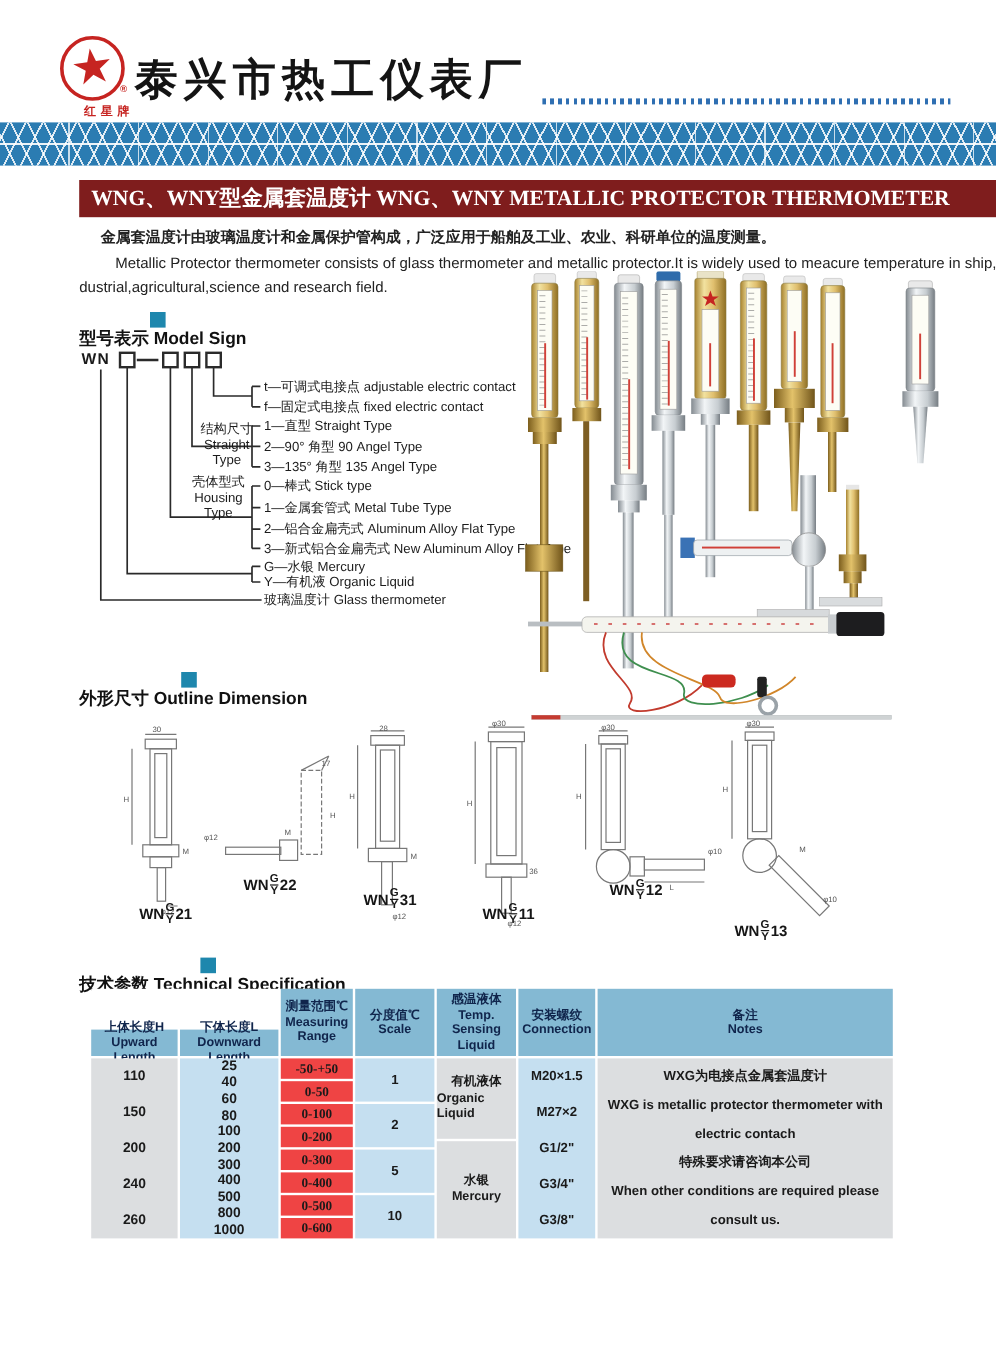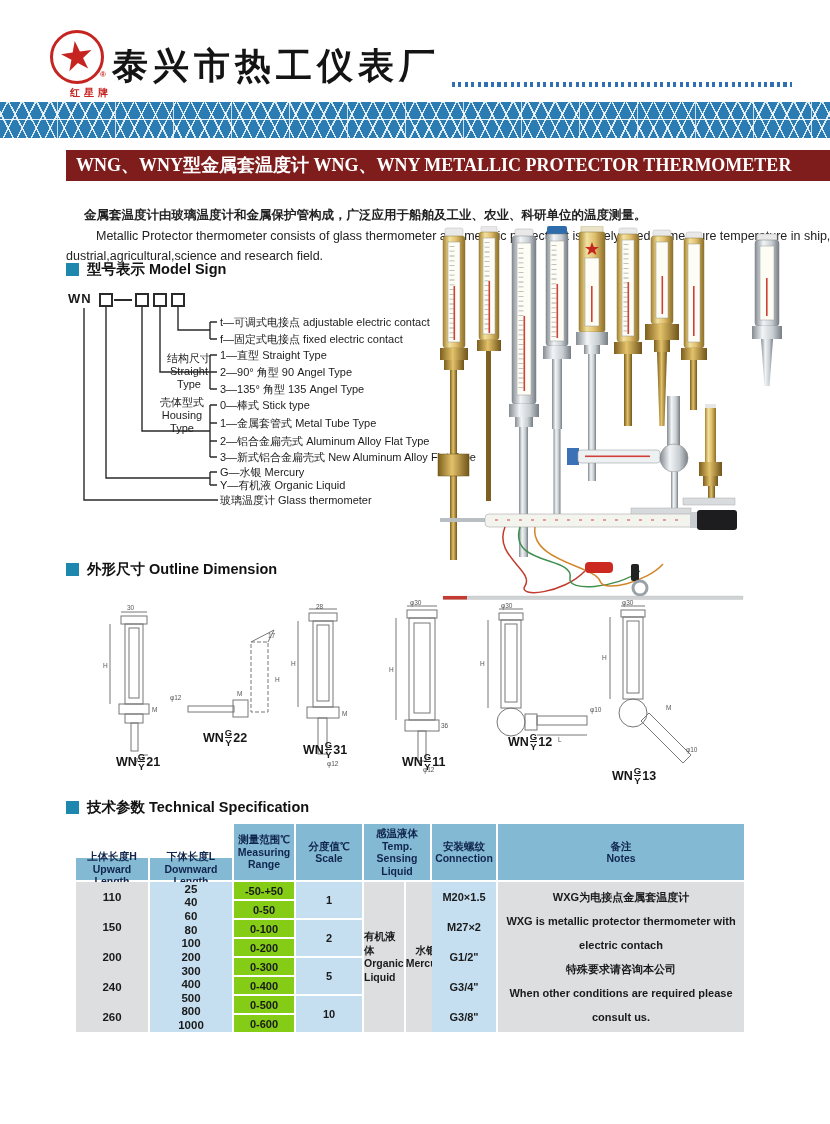--- a/index.html
+++ b/index.html
@@ -21,26 +21,26 @@
       linear-gradient(to bottom,rgba(255,255,255,0) 0 17px,rgba(255,255,255,.9) 17px 18.5px,rgba(255,255,255,0) 18.5px),
       repeating-linear-gradient(90deg,transparent 0 57px,rgba(255,255,255,.75) 57px 58px),
       repeating-linear-gradient(63deg,rgba(255,255,255,0) 0 11px,rgba(255,255,255,.85) 11px 12.5px),
       repeating-linear-gradient(-63deg,rgba(255,255,255,0) 0 11px,rgba(255,255,255,.85) 11px 12.5px);
     background-color:#2b7cb2;border-top:2px solid #fff;border-bottom:2px solid #fff;}
   #band-top{top:100px;}
   
   #title-bar{left:66px;top:150px;width:764px;height:31px;background:#7f1d1d;color:#fff;
     font-family:"Liberation Serif",serif;font-weight:bold;font-size:18px;line-height:31px;
     padding-left:10px;box-sizing:border-box;white-space:nowrap;}
-  .intro{font-size:12.5px;color:#222;white-space:nowrap;margin-top:17px;}
+  .intro{font-size:12.5px;color:#222;white-space:nowrap;}
   #intro-zh{left:84px;top:190px;font-weight:bold;}
   #intro-en1{left:96px;top:212px;}
   #intro-en2{left:66px;top:232px;}
   
-  .sec{display:flex;align-items:center;font-size:14.5px;font-weight:bold;color:#111;}
+  .sec{display:flex;align-items:center;font-size:14.5px;font-weight:bold;color:#111;flex-direction:column;}
   .sq{width:13px;height:13px;background:#1e87ad;display:inline-block;margin-right:8px;}
   
   #diagram{left:64px;top:292px;width:520px;height:222px;}
   #dsvg{position:absolute;left:0;top:0;}
   .dprefix{position:absolute;left:4px;top:-1px;font-size:13px;font-weight:bold;letter-spacing:1px;}
   .dlabel{position:absolute;left:156px;font-size:11px;white-space:nowrap;transform:translateY(-50%);color:#1c1c1c;}
   .glabel{position:absolute;text-align:center;font-size:11px;line-height:13px;color:#1c1c1c;}
   
   .mlabel{position:absolute;font-size:12.5px;font-weight:bold;color:#161616;display:flex;align-items:center;gap:1px;}
   .frac{display:inline-flex;flex-direction:column;align-items:center;font-size:9.5px;line-height:9px;}
@@ -50,23 +50,23 @@
   
   #spec-table{left:76px;top:824px;display:grid;
     grid-template-columns:72px 82px 60px 66px 66px 64px 246px;
     grid-template-rows:32px 22px 150px;gap:2px;background:#fff;font-weight:bold;}
   .th{background:#84b9d3;color:#10254c;display:flex;flex-direction:column;justify-content:center;
     align-items:center;font-size:10.5px;line-height:12.5px;text-align:center;}
   .bodycol{display:flex;flex-direction:column;justify-content:space-around;align-items:center;font-size:11.5px;}
   .cell-gray{background:#dcdee0;}
   .cell-blue{background:#c5dff0;}
   .rangecol{display:flex;flex-direction:column;gap:2px;font-size:11px;}
-  .rcell{flex:1;background:#84cc16;display:flex;align-items:center;justify-content:center;}
+  .rcell{flex:1;background:#ef4444;display:flex;align-items:center;justify-content:center;font-family:Liberation Serif, serif;}
   .scell{flex:1;background:#c5dff0;display:flex;align-items:center;justify-content:center;}
-  .liqcol{display:flex;flex-direction:row;gap:2px;font-size:10.5px;}
+  .liqcol{display:flex;flex-direction:column;gap:2px;font-size:10.5px;}
   .liqcell{background:#dcdee0;display:flex;flex-direction:column;justify-content:center;align-items:center;line-height:13.5px;}
   .l1{flex:45;}.l2{flex:55;}
   .notescol{font-size:11px;text-align:center;display:flex;flex-direction:column;justify-content:center;
     gap:11px;line-height:13px;padding:0 6px;}
 </style>
 </head>
 <body>
 
 <div id="canvas">
 

